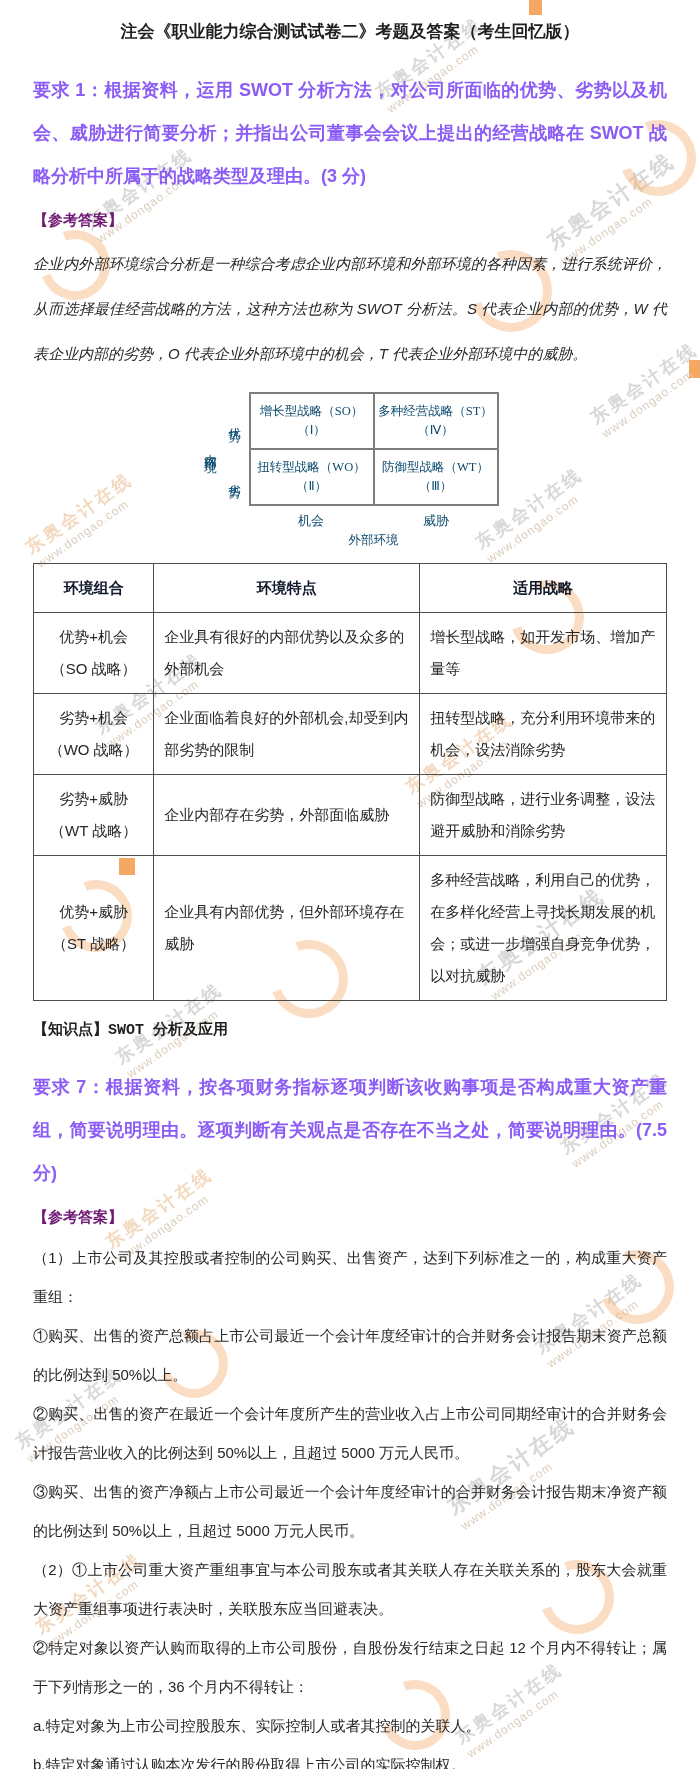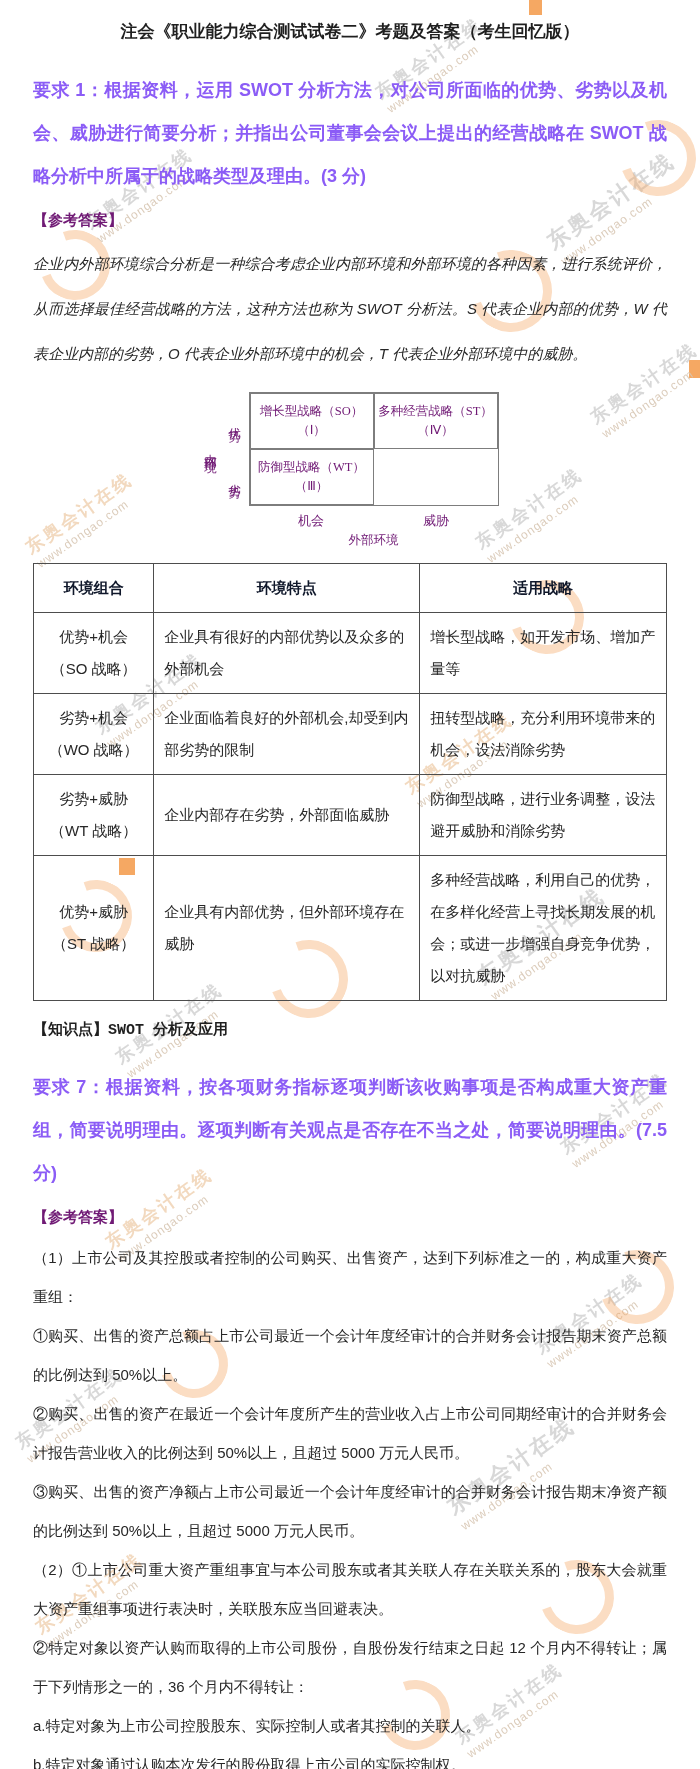--- a/index.html
+++ b/index.html
@@ -19,21 +19,21 @@
   .sq{position:absolute;background:rgba(242,146,60,.8);}
   
   .content{position:relative;z-index:1;padding:0 33px;}
   .title{font-size:17px;font-weight:bold;text-align:center;padding-top:20px;margin:0;color:#1f1f1f;}
   p{margin:0;text-align:justify;}
   .req{font-weight:bold;font-size:18px;line-height:43px;margin-top:26px;color:#8b5cf6;}
   .lbl{font-weight:bold;font-size:15px;line-height:43px;color:#701a75;}
   .body-par{font-size:15px;line-height:45px;font-style:italic;}
   
   .swot{display:flex;justify-content:center;align-items:flex-start;margin:16px 0 6px 0;
-        font-family:"Liberation Serif",serif;color:#701a75;}
+        font-family:"Liberation Serif",serif;color:#0c4a6e;}
   .vtext{writing-mode:vertical-rl;text-orientation:upright;font-size:12.5px;letter-spacing:2px;}
   .swot-y1{height:112px;display:flex;align-items:center;margin-right:7px;}
   .swot-y2{height:112px;display:flex;flex-direction:column;margin-right:6px;}
   .swot-y2 .half{height:56px;display:flex;align-items:center;}
   .swot-grid{display:grid;grid-template-columns:124px 124px;grid-auto-rows:56px;
              border:1px solid #7d7d7d;}
   .swot-cell{border:1px solid #7d7d7d;display:flex;flex-direction:column;justify-content:center;
              align-items:center;font-size:12.5px;line-height:19px;text-align:center;}
   .swot-x{display:flex;width:250px;font-size:13px;margin-top:6px;}
   .swot-x span{flex:1;text-align:center;}
@@ -113,20 +113,24 @@
       <div class="swot-grid">
         <div class="swot-cell">
           <div>增长型战略（SO）</div>
           <div>（Ⅰ）</div>
         </div>
         <div class="swot-cell">
           <div>多种经营战略（ST）</div>
           <div>（Ⅳ）</div>
         </div>
         <div class="swot-cell">
+          <div>扭转型战略（WO）</div>
+          <div>（Ⅱ）</div>
+        </div>
+        <div class="swot-cell">
           <div>防御型战略（WT）</div>
           <div>（Ⅲ）</div>
         </div>
       </div>
       <div class="swot-x">
         <span>机会</span>
         <span>威胁</span>
       </div>
       <div class="swot-xtitle">外部环境</div>
     </div>

